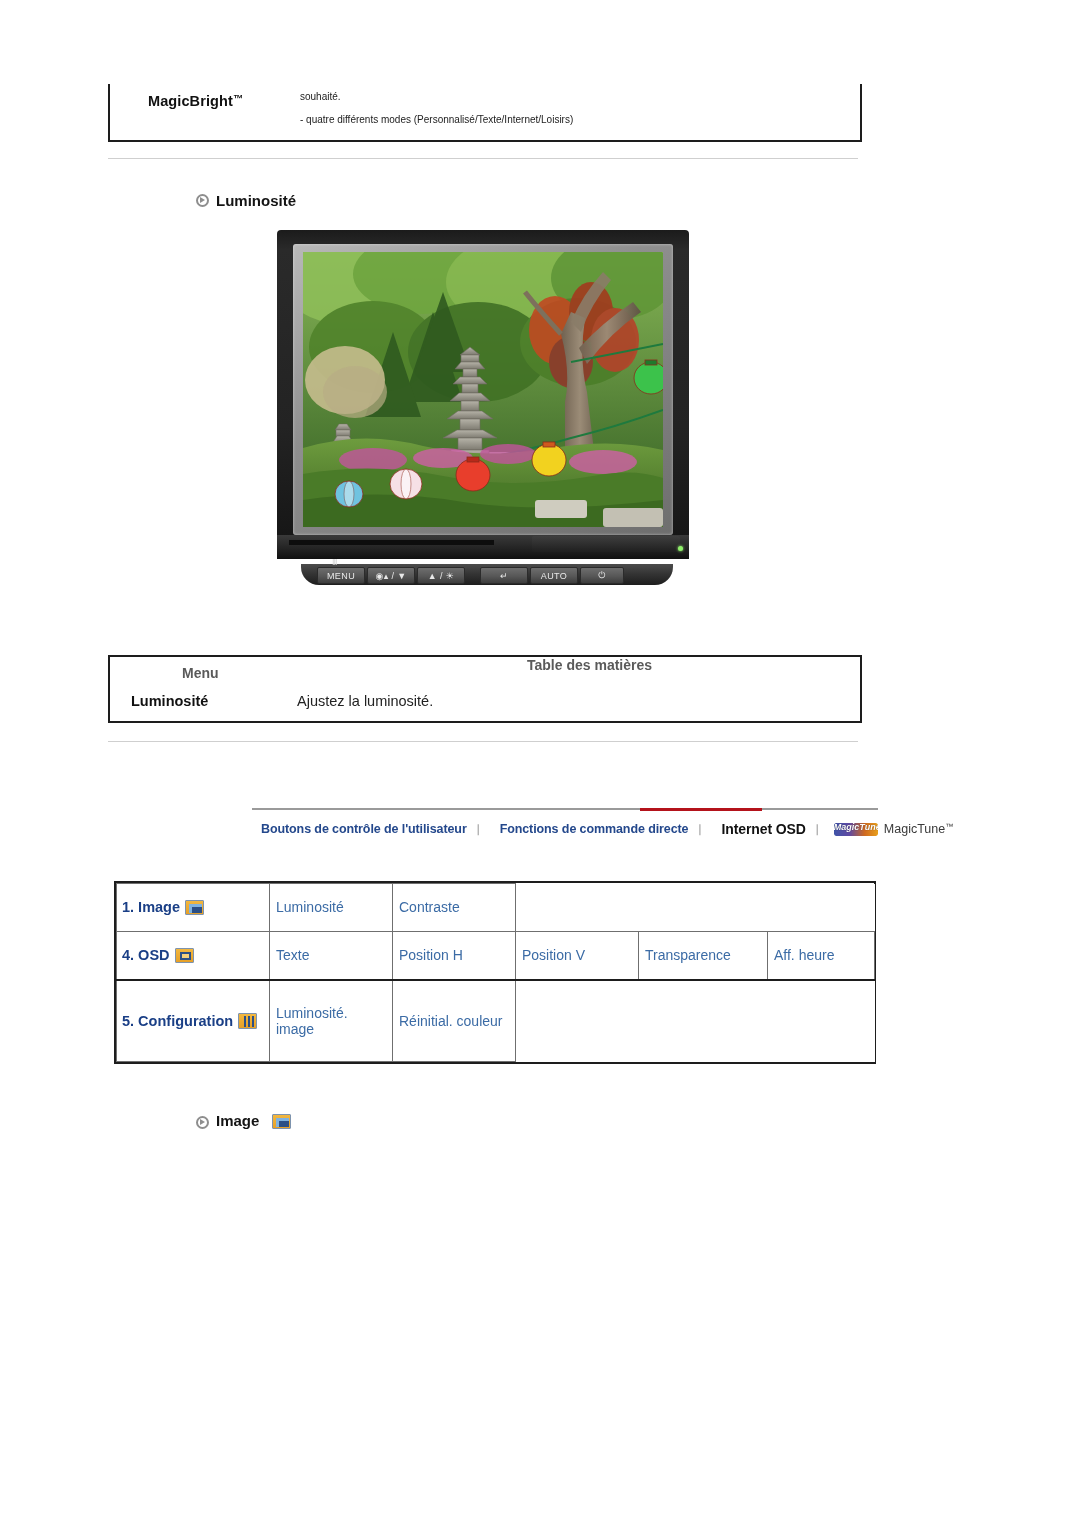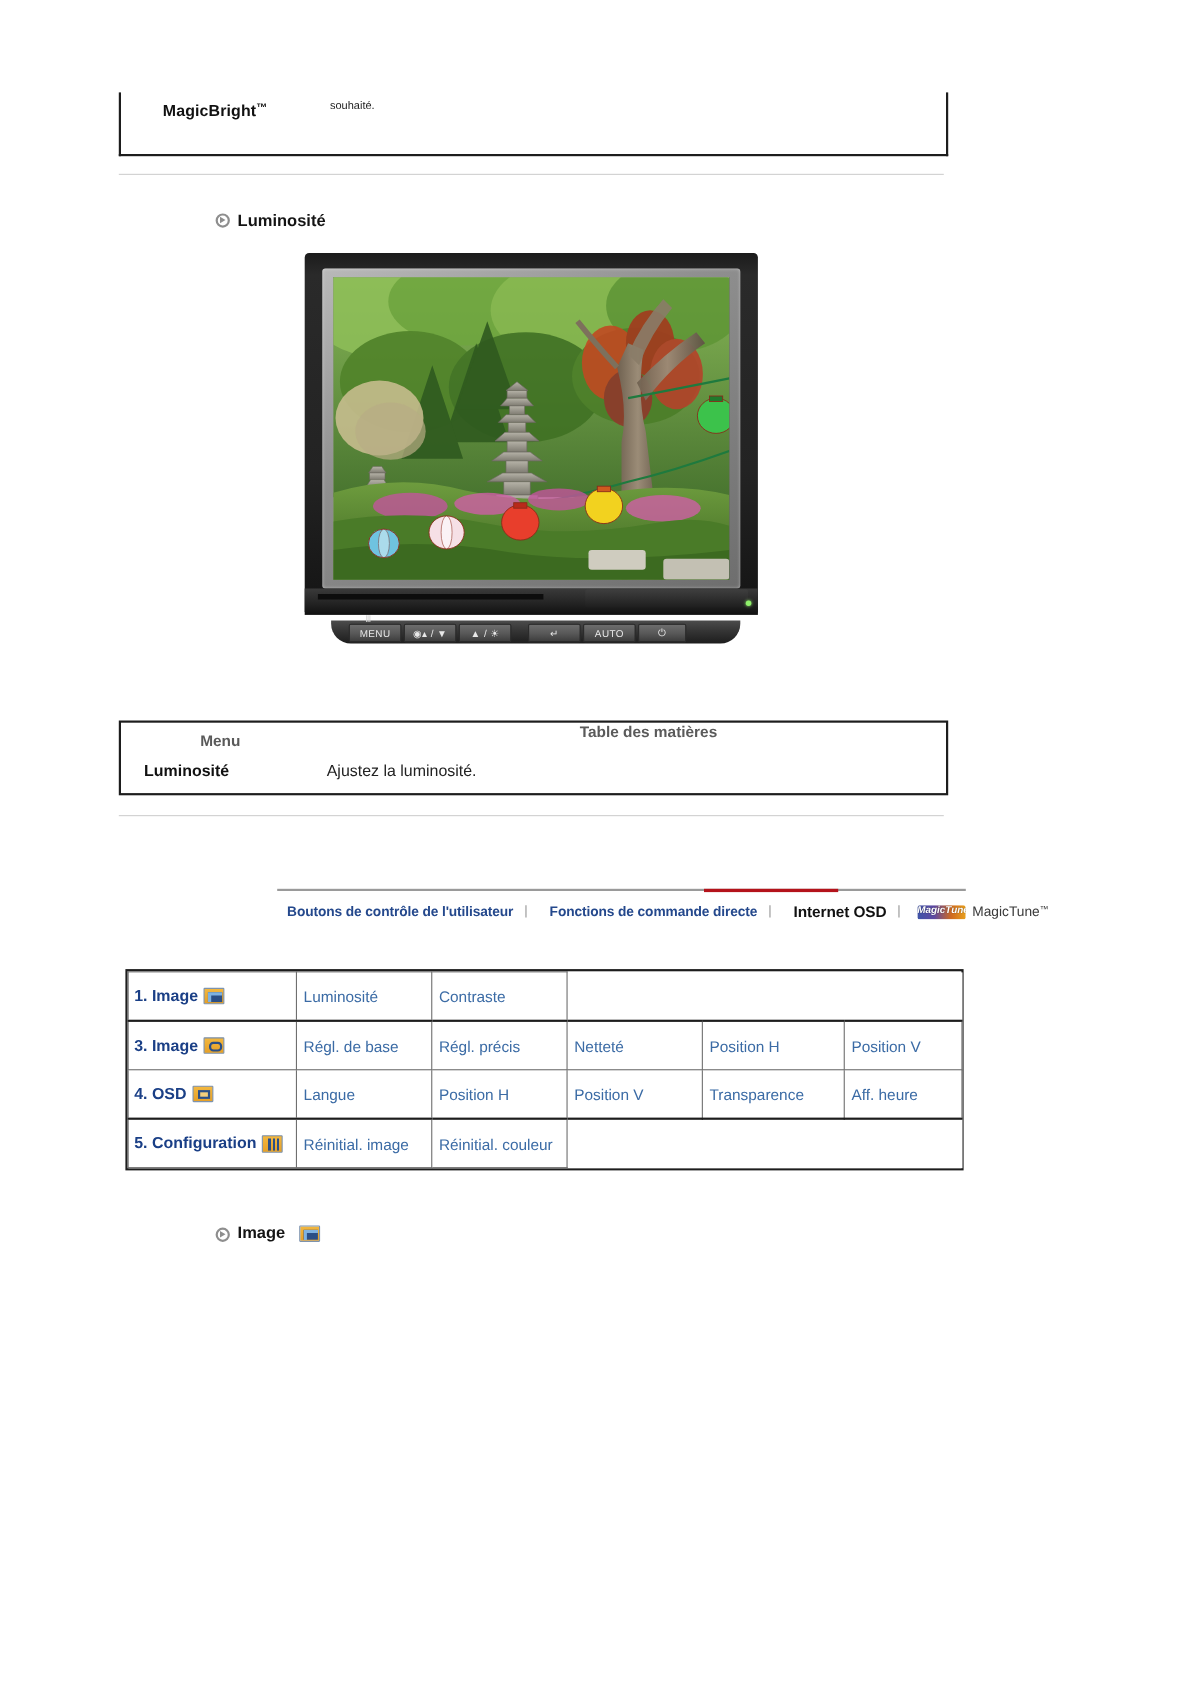--- a/index.html
+++ b/index.html
@@ -241,20 +241,21 @@
 </style>
 </head>
 <body>
 
 <div class="page">
 
   <div class="mb-box">
     <div class="mb-label"><span>MagicBright</span><span class="tm">™</span></div>
     <div class="mb-text">
       <div>souhaité.</div>
+      <div>- quatre différents modes (Personnalisé/Texte/Internet/Loisirs)</div>
     </div>
   </div>
 
   <div class="rule r1"></div>
 
   <div class="sec-head h-lum">
     <span class="bullet-ico"></span>
     <span>Luminosité</span>
   </div>
 
@@ -430,54 +431,41 @@
           <td class="cat">
             <span class="cat-wrap">
                 <span>1. Image</span>
                 <span class="ico ico-picture"></span>
               </span>
           </td>
           <td>Luminosité</td>
           <td>Contraste</td>
           <td class="empty" colspan="3"></td>
         </tr>
-        <tr class="thick">
-          <td class="cat">
-            <span class="cat-wrap">
-                <span>3. Image</span>
-                <span class="ico ico-pos"></span>
-              </span>
-          </td>
-          <td>Régl. de base</td>
-          <td>Régl. précis</td>
-          <td>Netteté</td>
-          <td>Position H</td>
-          <td>Position V</td>
-        </tr>
         <tr>
           <td class="cat">
             <span class="cat-wrap">
                 <span>4. OSD</span>
                 <span class="ico ico-osd"></span>
               </span>
           </td>
-          <td>Langue</td>
+          <td>Texte</td>
           <td>Position H</td>
           <td>Position V</td>
           <td>Transparence</td>
           <td>Aff. heure</td>
         </tr>
         <tr class="thick">
           <td class="cat">
             <span class="cat-wrap">
                 <span>5. Configuration</span>
                 <span class="ico ico-setup"></span>
               </span>
           </td>
-          <td>Réinitial. image</td>
+          <td>Luminosité. image</td>
           <td>Réinitial. couleur</td>
           <td class="empty" colspan="3"></td>
         </tr>
       </tbody>
     </table>
   </div>
 
   <div class="sec-head h-img">
     <span class="bullet-ico"></span>
     <span>Image</span>

